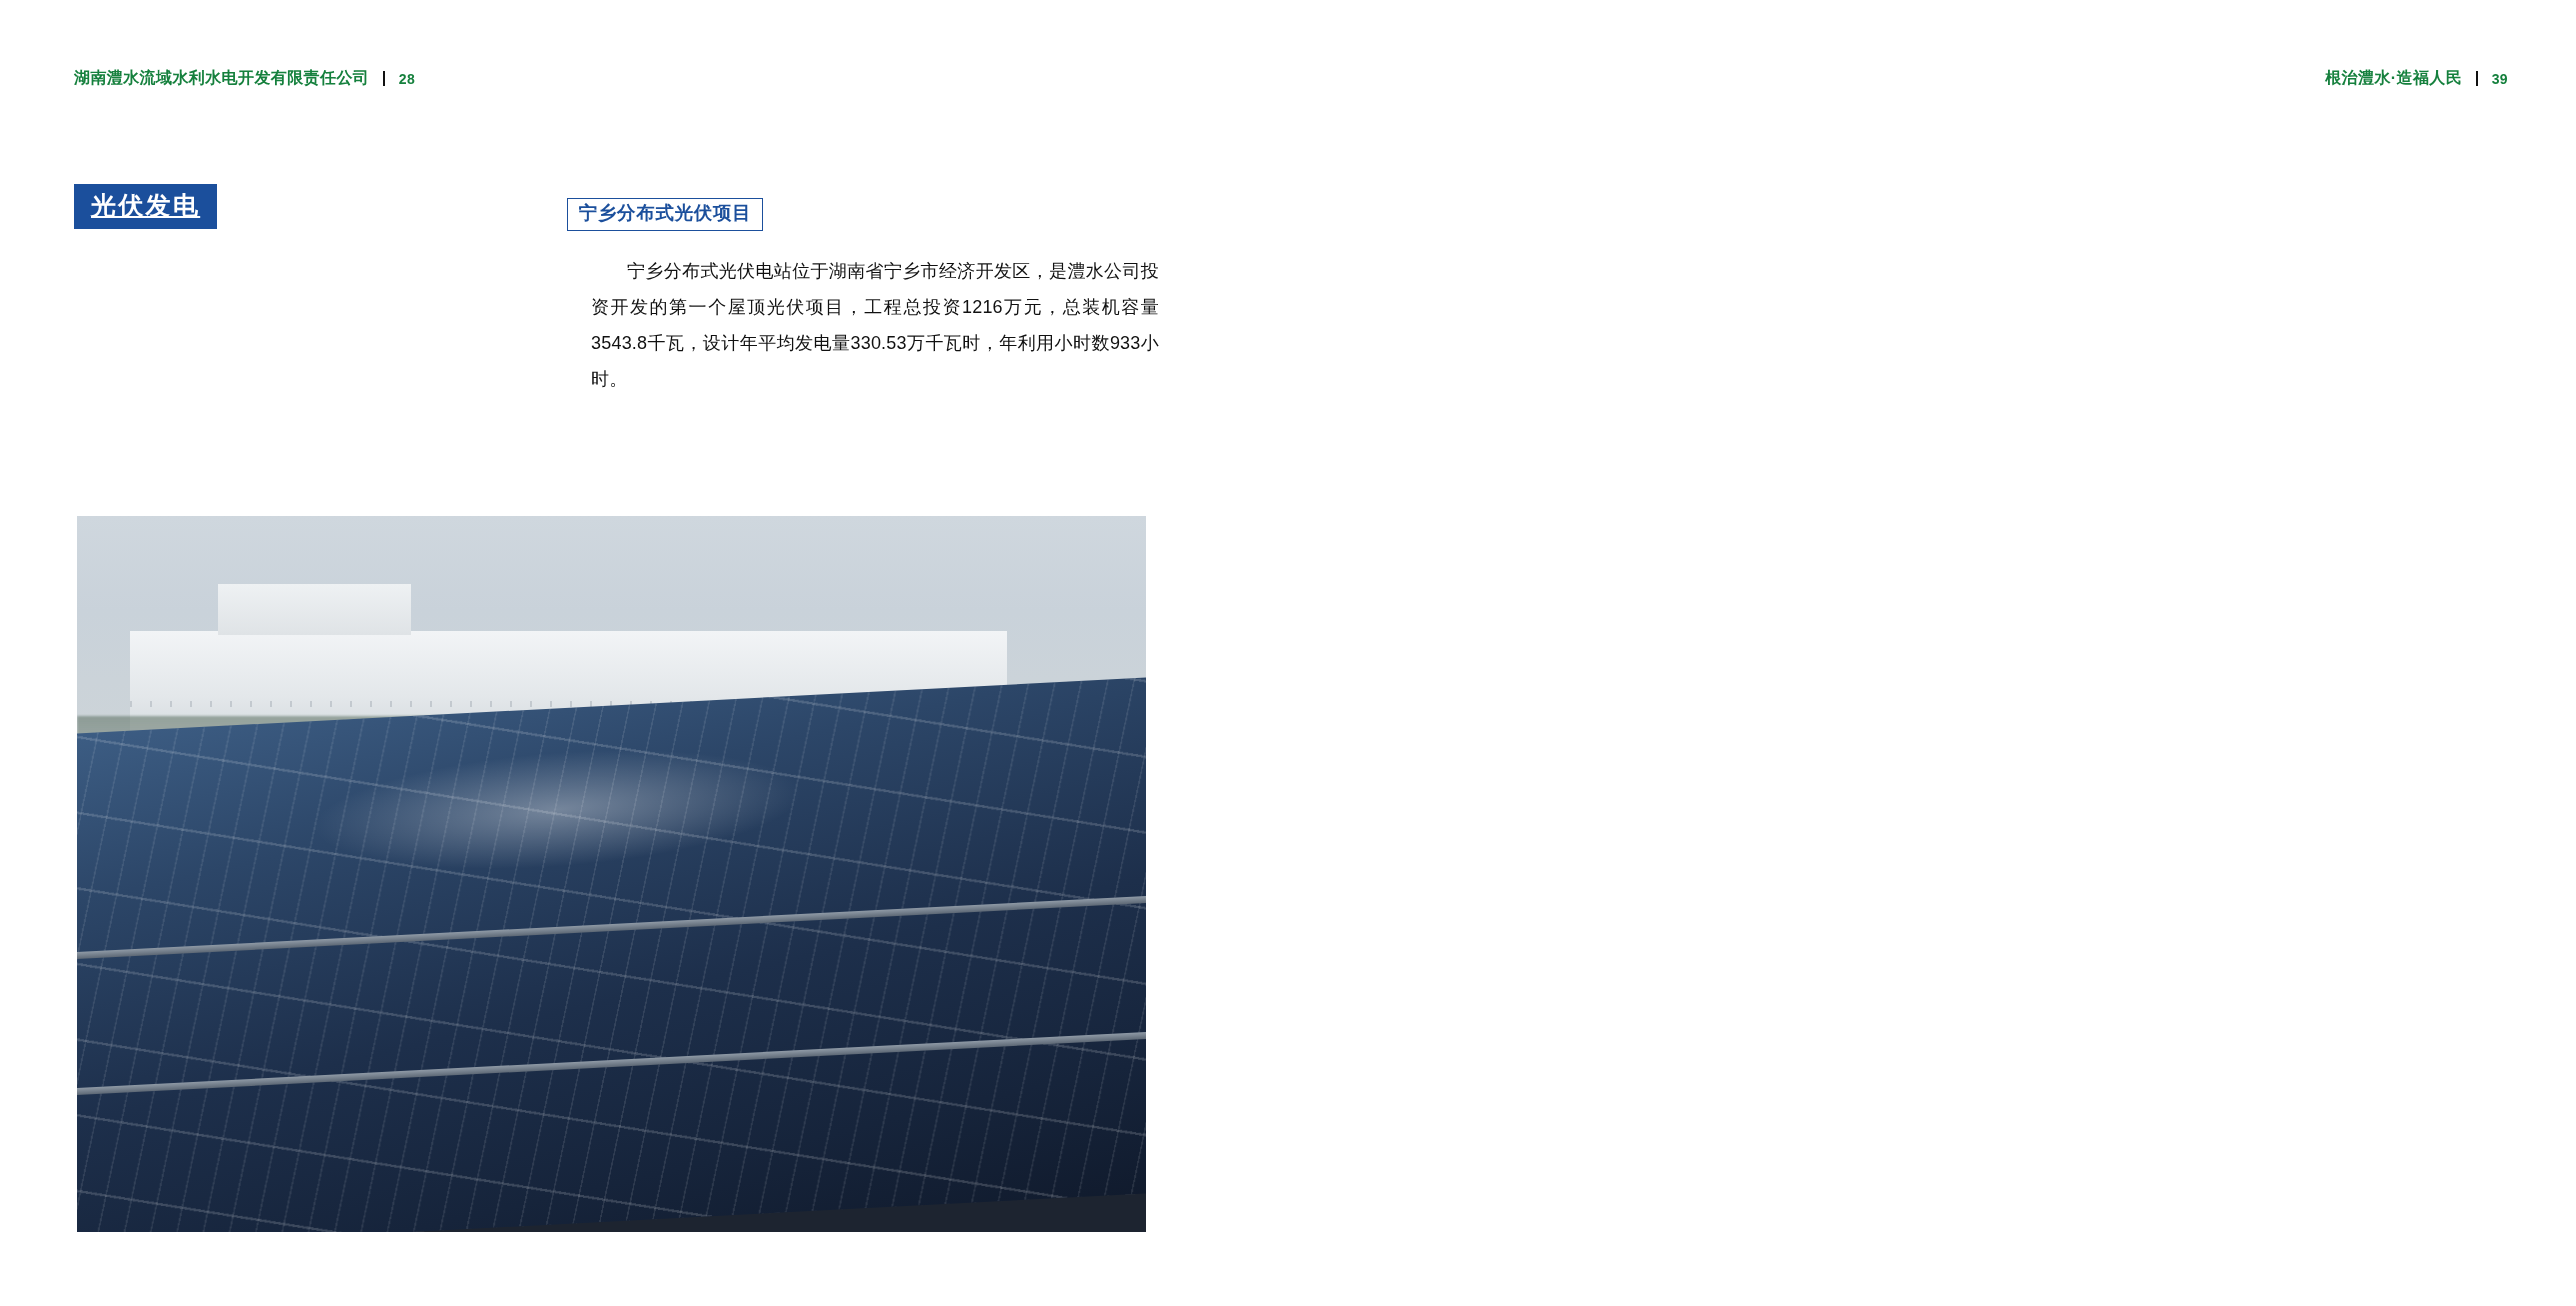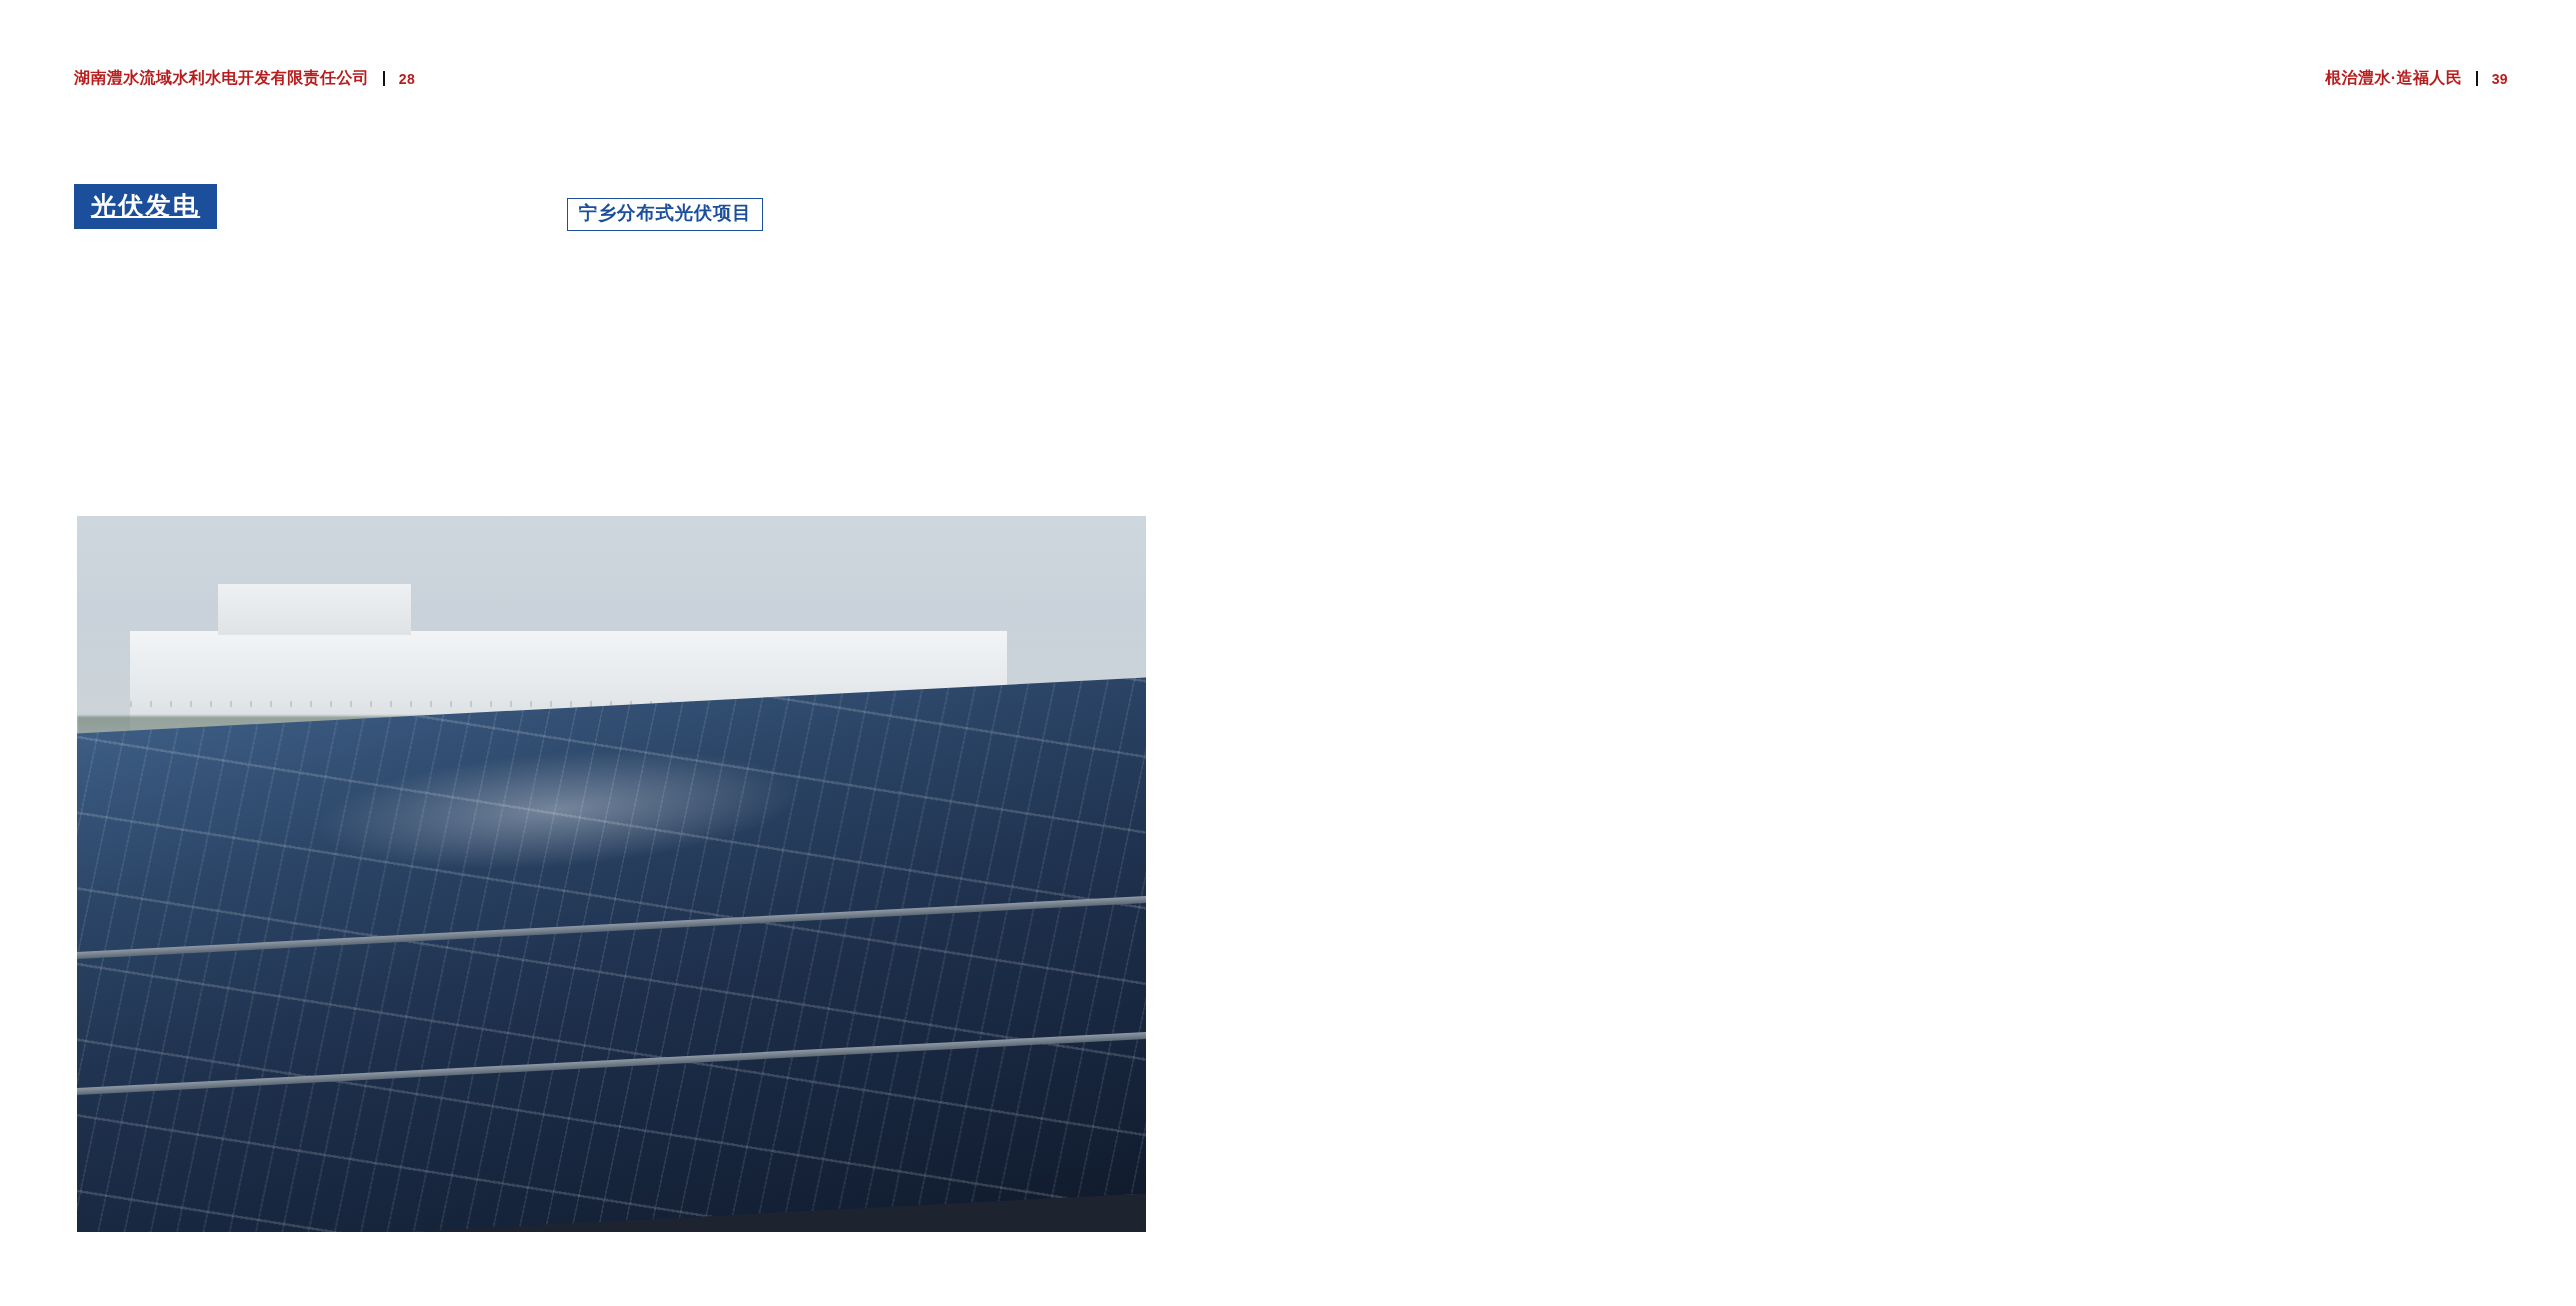--- a/index.html
+++ b/index.html
@@ -31,21 +31,21 @@
 
   
   .runhead {
     position: absolute;
     top: 68px;
     display: flex;
     align-items: center;
     font-size: 16px;
     font-weight: bold;
     letter-spacing: 0.4px;
-    color: #b91c1c;
+    color: #15803d;
     white-space: nowrap;
   }
   .runhead-left { left: 74px; }
   .runhead-right { right: 68px; }
   .runhead .sep {
     display: inline-block;
     width: 1.5px;
     height: 15.4px;
     background: #111;
     margin: 0 14px;
@@ -186,20 +186,23 @@
     <div class="runhead runhead-left">
       <span>湖南澧水流域水利水电开发有限责任公司</span>
       <span class="sep"></span>
       <span class="pgnum">28</span>
     </div>
 
     <div class="flag flag-left">光伏发电</div>
 
     <div class="subflag">宁乡分布式光伏项目</div>
 
+    <div class="bodytext bodytext-left">
+      <p>宁乡分布式光伏电站位于湖南省宁乡市经济开发区，是澧水公司投资开发的第一个屋顶光伏项目，工程总投资1216万元，总装机容量3543.8千瓦，设计年平均发电量330.53万千瓦时，年利用小时数933小时。</p>
+    </div>
 
     <div class="photo-main">
       <div class="pv-sky"></div>
       <div class="pv-building"></div>
       <div class="pv-trees"></div>
       <div class="pv-panels"></div>
       <div class="pv-glare"></div>
       <div class="pv-rail"></div>
       <div class="pv-rail two"></div>
     </div>

